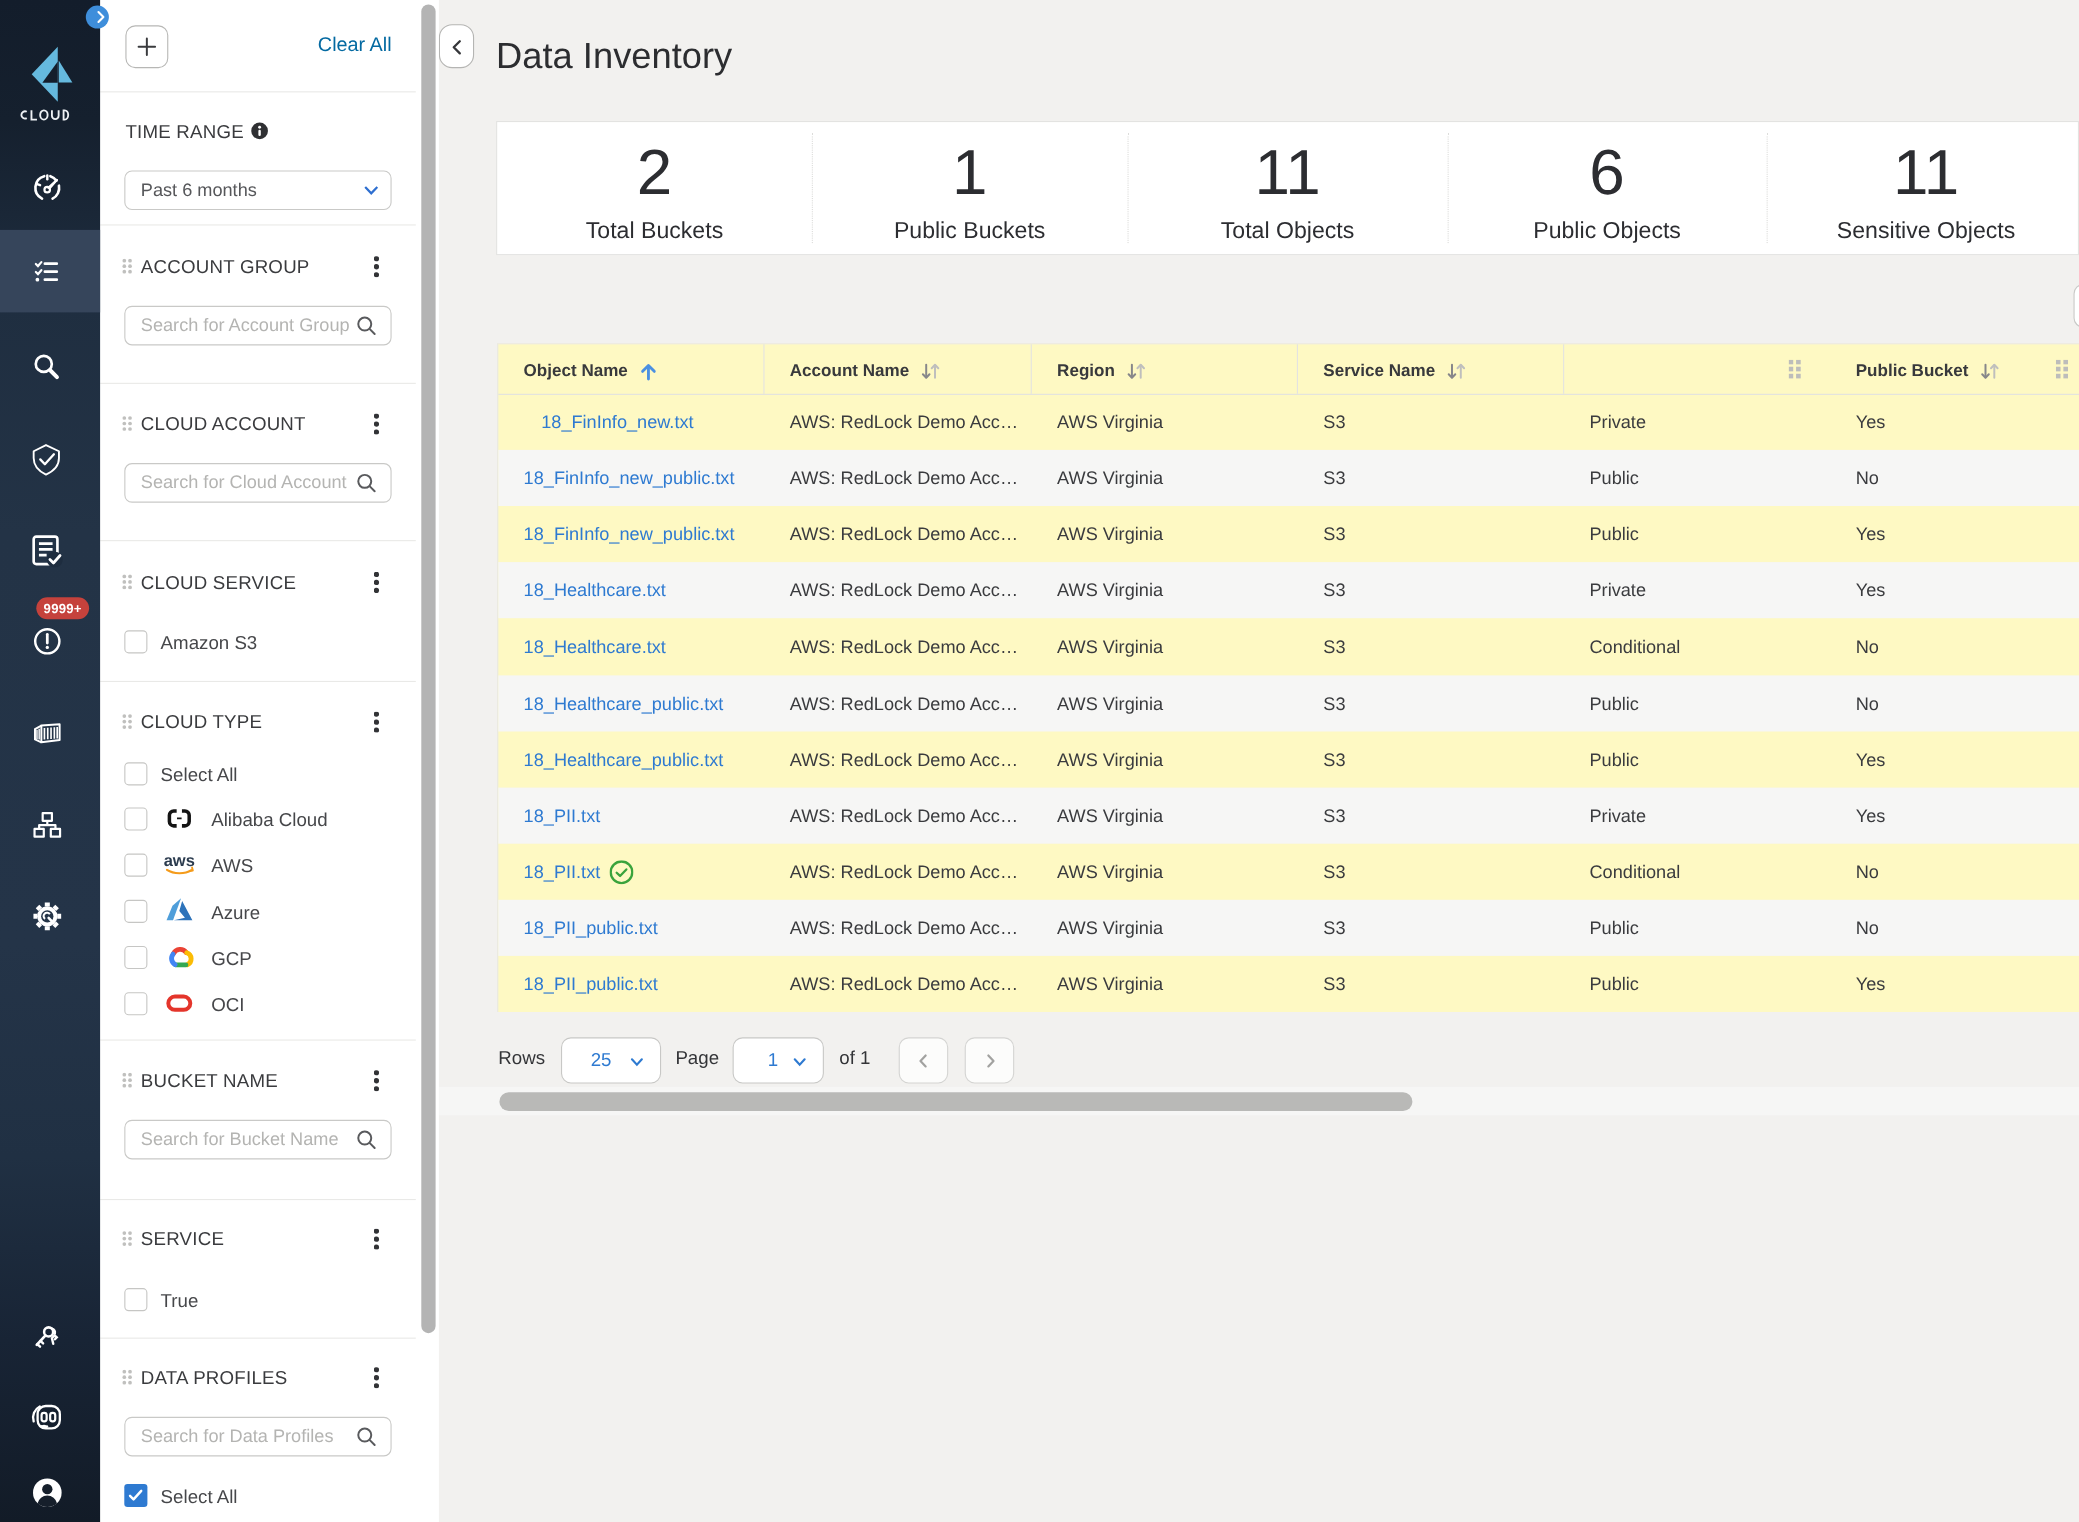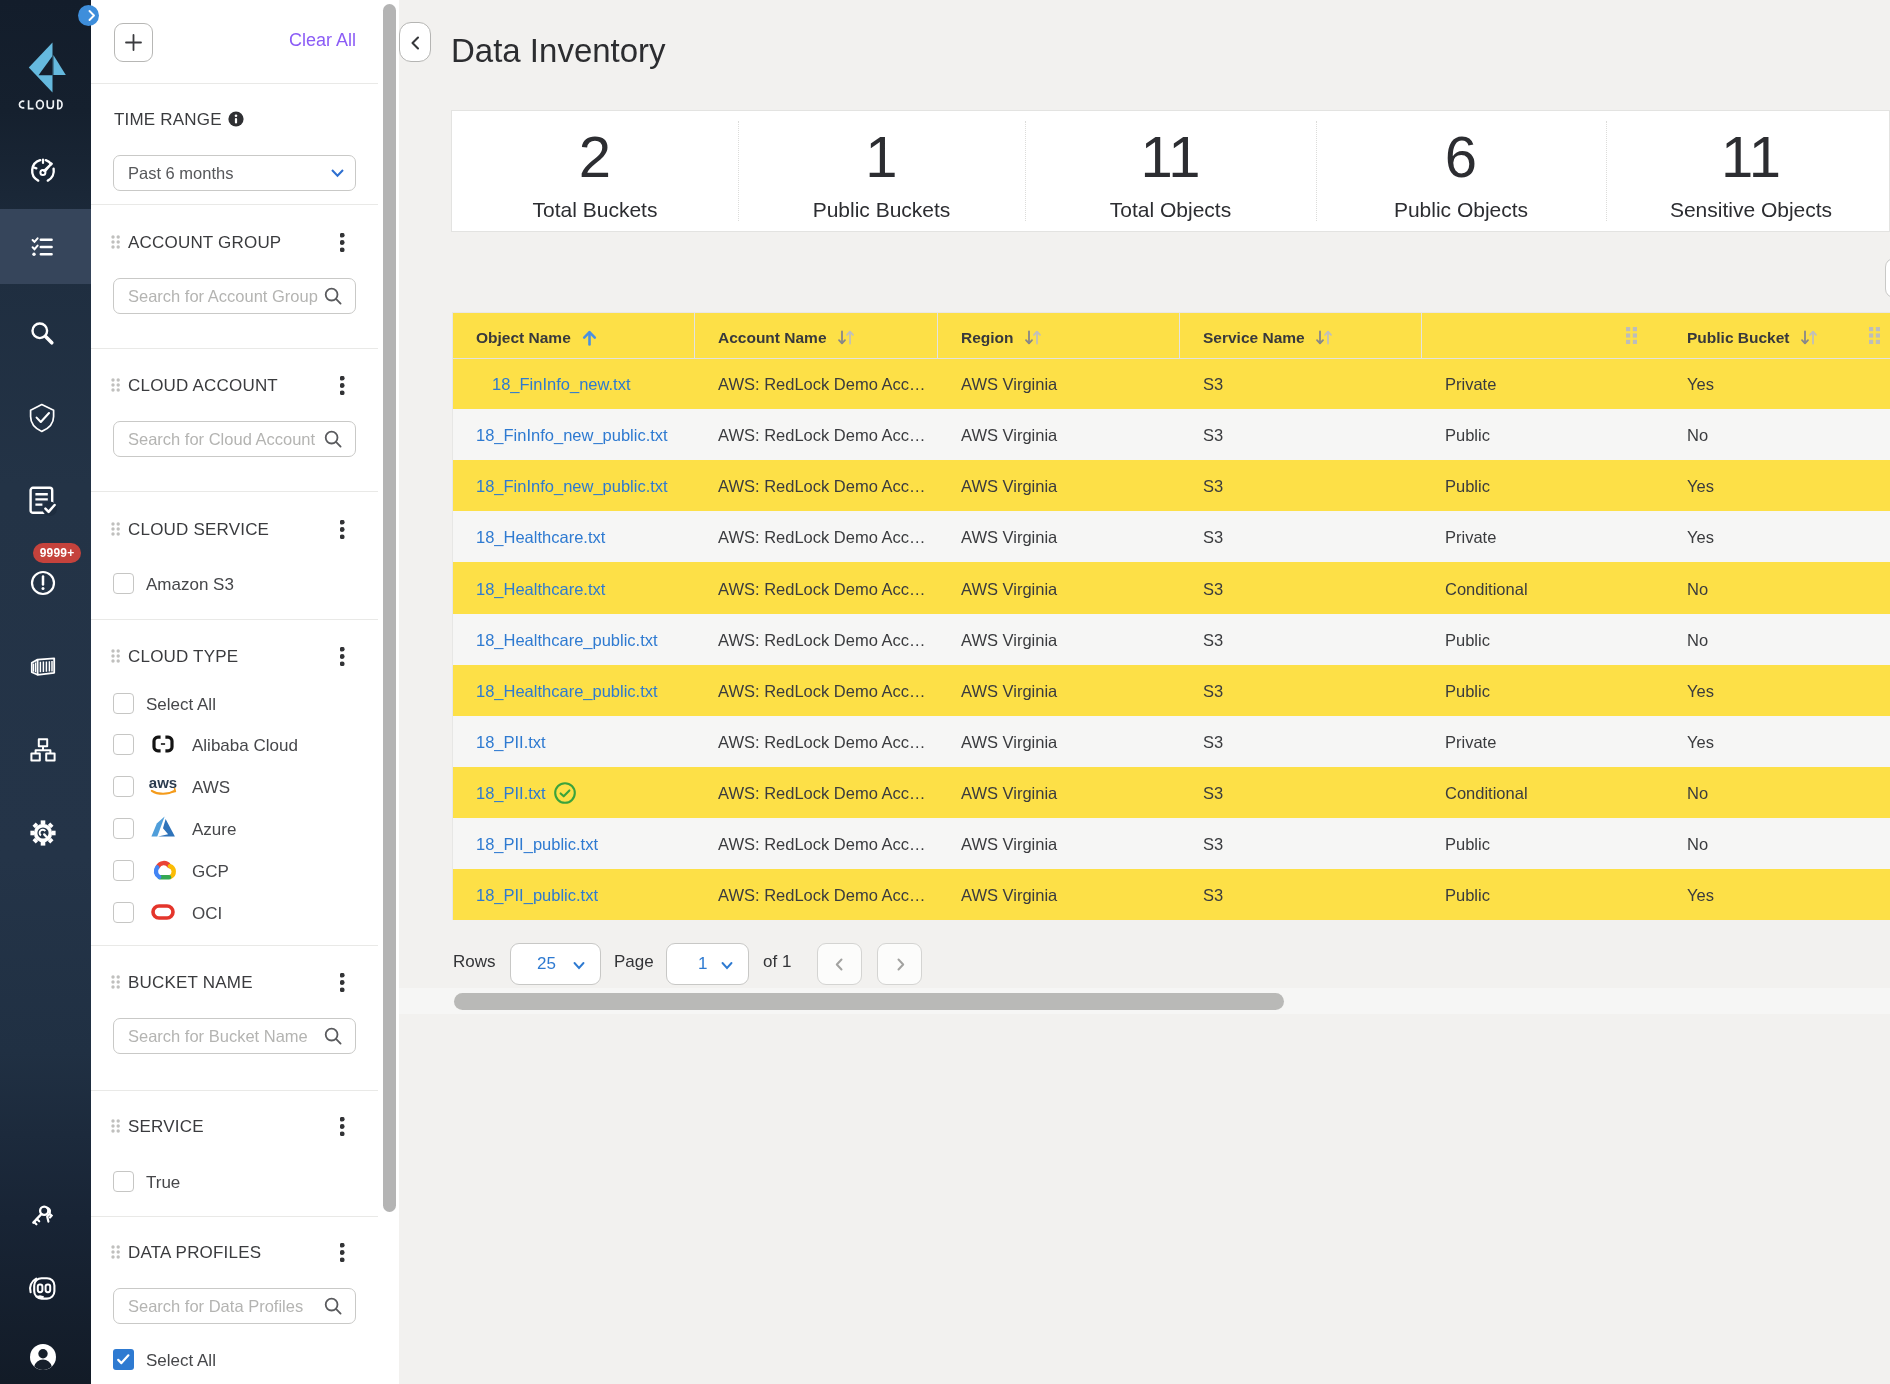--- a/index.html
+++ b/index.html
@@ -10,39 +10,39 @@
   background:linear-gradient(180deg,#131d2b 0%,#15202e 8%,#1f2e40 20%,#233346 35%,#243448 62%,#203043 76%,#182435 88%,#121b27 100%); }
 .navact { position:absolute; left:0; top:209px; width:91px; height:75px; background:#36455b; }
 .navicon { position:absolute; left:28px; }
 .badge { position:absolute; left:33px; top:543px; width:48px; height:20px; background:#c5423c; border-radius:10px; color:#fff; font-size:12px; font-weight:bold; text-align:center; line-height:20px; letter-spacing:0.2px; }
 
 #fpanel { position:absolute; left:91px; top:0; width:308px; height:1384px; background:#fff; z-index:10; }
 .fsep { position:absolute; left:0; width:287px; height:1px; background:#e9e9e7; }
 .vthumb { position:absolute; left:292px; top:4px; width:12.5px; height:1208px; border-radius:7px; background:#b4b4b4; }
 .bluecirc { position:absolute; left:78px; top:5px; width:21px; height:21px; border-radius:50%; background:#3e8edb; z-index:40; }
 .plusbtn { position:absolute; left:23px; top:23px; width:39px; height:39px; border:1px solid #b7b7b5; border-radius:9px; background:#fff; }
-.clearall { position:absolute; right:43px; top:30px; color:#8b5cf6; font-size:18px; font-weight:400; }
+.clearall { position:absolute; right:43px; top:30px; color:#0369a1; font-size:18px; font-weight:400; }
 .fhead { position:absolute; left:37px; font-size:17px; font-weight:400; color:#3a3b3e; letter-spacing:0.2px; }
 .fhead2 { position:absolute; left:23px; font-size:17px; font-weight:400; color:#3a3b3e; letter-spacing:0.2px; }
 .finput { position:absolute; left:22px; width:243px; height:36px; border:1px solid #c9c9c7; border-radius:7px; background:#fff; color:#b4b4b2; font-size:16.5px; line-height:34px; padding-left:14px; }
 .cb { position:absolute; left:22px; width:21px; height:21px; border:1px solid #c6c6c4; border-radius:4px; background:#fff; }
 .cbc { position:absolute; left:22px; width:21px; height:21px; border-radius:3px; background:#2e7ad1; }
 .clabel { position:absolute; font-size:17px; color:#46474a; }
 .cticon { position:absolute; left:57px; width:30px; height:30px; }
 
 #main { position:absolute; left:390px; top:0; width:1500px; height:1230px; background:#f2f1ef; }
 .backbtn { position:absolute; left:9px; top:22px; width:32px; height:40px; background:#fff; border:1px solid #b5b5b3; border-radius:12px; }
 .title { position:absolute; left:61px; top:32px; font-size:33px; color:#2c2d30; }
 .stats { position:absolute; left:61px; top:110px; width:1439px; height:122px; background:#fff; border:1px solid #e3e3e1; }
 .stat { position:absolute; top:0; height:120px; text-align:center; }
 .stat .num { margin-top:20px; font-size:58px; color:#2c2d31; line-height:52px; }
 .stat .lbl { margin-top:15px; font-size:21px; color:#2c2d31; }
 .statsep { position:absolute; top:10px; height:100px; width:0; border-left:1px dotted #dcdcda; }
 .sliver { position:absolute; left:1495px; top:258px; width:30px; height:40px; background:#fff; border:1px solid #c9c9c7; border-radius:9px; }
-.tbl { position:absolute; left:62px; top:312px; width:1438px; height:608px; background:#fde047; border-left:1px solid #e7e7e5; border-top:1px solid #eae8e6; }
+.tbl { position:absolute; left:62px; top:312px; width:1438px; height:608px; background:#fef9c3; border-left:1px solid #e7e7e5; border-top:1px solid #eae8e6; }
 .th { position:absolute; top:0; height:45px; border-right:1px solid #e3e3e1; font-size:15.5px; font-weight:bold; color:#38393c; display:flex; align-items:center; gap:10px; padding-left:23px; padding-top:4px; box-sizing:border-box; }
 .row { position:absolute; left:0; width:1438px; height:51px; }
 .rowg { background:#f6f6f5; }
 .cell { position:absolute; top:0; height:51px; line-height:52.5px; font-size:16.5px; color:#3a3b3e; padding-left:23px; white-space:nowrap; }
 .link { color:#2e7ad1; }
 .pgr { position:absolute; font-size:17px; color:#333437; }
 .psel { position:absolute; top:943px; height:42px; background:#fff; border:1px solid #c8c8c6; border-radius:9px; color:#2e7ad1; font-size:17px; }
 .pbtn { position:absolute; top:943px; width:45px; height:42px; background:#fcfcfb; border:1px solid #d4d4d2; border-radius:9px; }
 .htrack { position:absolute; left:0px; top:988px; width:1500px; height:26px; background:#f6f6f5; }
 .hthumb { position:absolute; left:64px; top:4.5px; width:830px; height:17px; border-radius:9px; background:#b9b9b7; }

